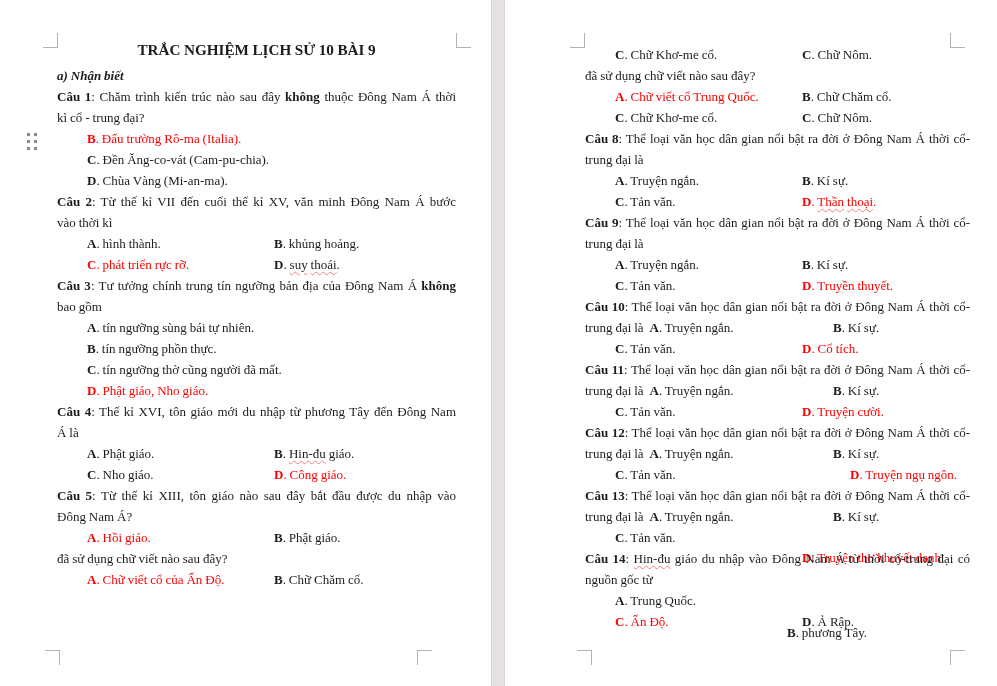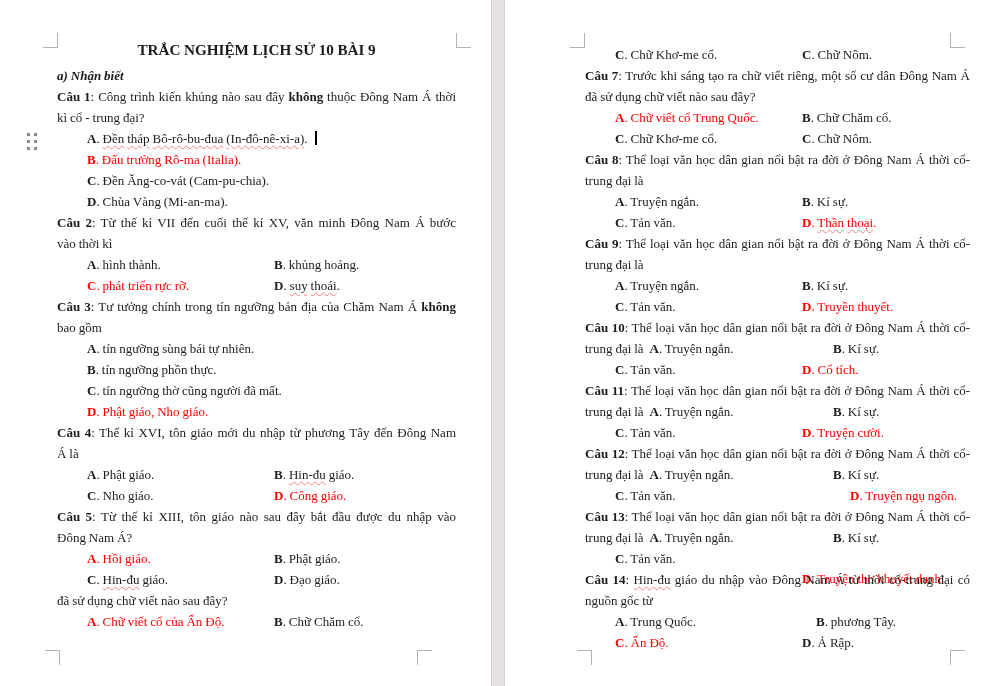--- a/index.html
+++ b/index.html
@@ -48,44 +48,42 @@
 <div class="canvas">
 
   <div class="page" id="page1">
     <div class="crop tl" style="left:43px;top:33px;"></div>
     <div class="crop tr" style="left:456px;top:33px;"></div>
     <div class="crop bl" style="left:45px;top:650px;"></div>
     <div class="crop br" style="left:417px;top:650px;"></div>
     <div class="content" id="content1">
         <div class="line title"><span class="b ">TRẮC NGHIỆM LỊCH SỬ 10 BÀI 9</span></div>
         <div class="line section"><span class="b i ">a) Nhận biết</span></div>
-        <div class="line q"><span class="b ">Câu 1</span><span class="">: Công trình kiến khủng nào sau đây </span><span class="b ">không</span><span class=""> thuộc Đông Nam Á thời</span></div>
+        <div class="line q"><span class="b ">Câu 1</span><span class="">: Chăm trình kiến trúc nào sau đây </span><span class="b ">không</span><span class=""> thuộc Đông Nam Á thời</span></div>
         <div class="line cont"><span class="">kì cổ - trung đại?</span></div>
-        <div class="line optline"><span class="b ">A</span><span class="">. </span><span class="sq ">Đền</span><span class=""> </span><span class="sq ">tháp</span><span class=""> </span><span class="sq ">Bô-rô-bu-đua</span><span class=""> </span><span class="sq ">(In-đô-nê-xi-a)</span><span class="">.</span><span class="caret"></span></div>
         <div class="line optline"><span class="b red ">B</span><span class="red ">. Đấu trường Rô-ma (Italia).</span></div>
         <div class="line optline"><span class="b ">C</span><span class="">. Đền Ăng-co-vát (Cam-pu-chia).</span></div>
         <div class="line optline"><span class="b ">D</span><span class="">. Chùa Vàng (Mi-an-ma).</span></div>
         <div class="line q"><span class="b ">Câu 2</span><span class="">: Từ thế kỉ VII đến cuối thế kỉ XV, văn minh Đông Nam Á bước</span></div>
         <div class="line cont"><span class="">vào thời kì</span></div>
         <div class="line optrow"><span class="col1"><span class="b ">A</span><span class="">. hình thành.</span></span><span class="col2" style="left: 217px;"><span class="b ">B</span><span class="">. khủng hoảng.</span></span></div>
         <div class="line optrow"><span class="col1"><span class="b red ">C</span><span class="red ">. phát triển rực rỡ.</span></span><span class="col2" style="left: 217px;"><span class="b ">D</span><span class="">. </span><span class="sq ">suy</span><span class=""> </span><span class="sq ">thoái</span><span class="">.</span></span></div>
-        <div class="line q"><span class="b ">Câu 3</span><span class="">: Tư tưởng chính trong tín ngưỡng bản địa của Chăm Nam Á </span><span class="b ">không</span></div>
+        <div class="line q"><span class="b ">Câu 3</span><span class="">: Tư tưởng chính trung tín ngưỡng bản địa của Đông Nam Á </span><span class="b ">không</span></div>
         <div class="line cont"><span class="">bao gồm</span></div>
         <div class="line optline"><span class="b ">A</span><span class="">. tín ngưỡng sùng bái tự nhiên.</span></div>
         <div class="line optline"><span class="b ">B</span><span class="">. tín ngưỡng phồn thực.</span></div>
         <div class="line optline"><span class="b ">C</span><span class="">. tín ngưỡng thờ cũng người đã mất.</span></div>
         <div class="line optline"><span class="b red ">D</span><span class="red ">. Phật giáo, Nho giáo.</span></div>
         <div class="line q"><span class="b ">Câu 4</span><span class="">: Thế kỉ XVI, tôn giáo mới du nhập từ phương Tây đến Đông Nam</span></div>
         <div class="line cont"><span class="">Á là</span></div>
         <div class="line optrow"><span class="col1"><span class="b ">A</span><span class="">. Phật giáo.</span></span><span class="col2" style="left: 217px;"><span class="b ">B</span><span class="">. </span><span class="sq ">Hin-đu</span><span class=""> giáo.</span></span></div>
         <div class="line optrow"><span class="col1"><span class="b ">C</span><span class="">. Nho giáo.</span></span><span class="col2" style="left: 217px;"><span class="b red ">D</span><span class="red ">. Công giáo.</span></span></div>
         <div class="line q"><span class="b ">Câu 5</span><span class="">: Từ thế kỉ XIII, tôn giáo nào sau đây bắt đầu được du nhập vào</span></div>
         <div class="line cont"><span class="">Đông Nam Á?</span></div>
         <div class="line optrow"><span class="col1"><span class="b red ">A</span><span class="red ">. Hồi giáo.</span></span><span class="col2" style="left: 217px;"><span class="b ">B</span><span class="">. Phật giáo.</span></span></div>
-        <div class="line optrow"><span class="col1"><span class="b ">C</span><span class="">. </span><span class="sq ">Hin-đu</span><span class=""> giáo.</span></span><span class="col2" style="left: 217px;"><span class="b ">D</span><span class="">. Đạo giáo.</span></span></div>
         <div class="line cont"><span class="">đã sử dụng chữ viết nào sau đây?</span></div>
         <div class="line optrow"><span class="col1"><span class="b red ">A</span><span class="red ">. Chữ viết cổ của Ấn Độ.</span></span><span class="col2" style="left: 217px;"><span class="b ">B</span><span class="">. Chữ Chăm cổ.</span></span></div>
       </div>
     <div class="drag-handle">
       <span class="dot"></span>
         <span class="dot"></span>
         <span class="dot"></span>
         <span class="dot"></span>
         <span class="dot"></span>
         <span class="dot"></span>
@@ -94,21 +92,20 @@
 
   <div class="page-gap"></div>
 
   <div class="page" id="page2">
     <div class="crop tl" style="left:65px;top:33px;"></div>
     <div class="crop tr" style="left:445px;top:33px;"></div>
     <div class="crop bl" style="left:72px;top:650px;"></div>
     <div class="crop br" style="left:445px;top:650px;"></div>
     <div class="content" id="content2">
         <div class="line optrow"><span class="col1"><span class="b ">C</span><span class="">. Chữ Khơ-me cổ.</span></span><span class="col2" style="left: 217px;"><span class="b ">C</span><span class="">. Chữ Nôm.</span></span></div>
-        <div class="line q"><span class="b ">Câu 7</span><span class="">: Trước khi sáng tạo ra chữ viết riêng, một số cư dân Đông Nam Á</span></div>
         <div class="line cont"><span class="">đã sử dụng chữ viết nào sau đây?</span></div>
         <div class="line optrow"><span class="col1"><span class="b red ">A</span><span class="red ">. Chữ viết cổ Trung Quốc.</span></span><span class="col2" style="left: 217px;"><span class="b ">B</span><span class="">. Chữ Chăm cổ.</span></span></div>
         <div class="line optrow"><span class="col1"><span class="b ">C</span><span class="">. Chữ Khơ-me cổ.</span></span><span class="col2" style="left: 217px;"><span class="b ">C</span><span class="">. Chữ Nôm.</span></span></div>
         <div class="line q"><span class="b ">Câu 8</span><span class="">: Thể loại văn học dân gian nổi bật ra đời ở Đông Nam Á thời cổ-</span></div>
         <div class="line cont"><span class="">trung đại là</span></div>
         <div class="line optrow"><span class="col1"><span class="b ">A</span><span class="">. Truyện ngắn.</span></span><span class="col2" style="left: 217px;"><span class="b ">B</span><span class="">. Kí sự.</span></span></div>
         <div class="line optrow"><span class="col1"><span class="b ">C</span><span class="">. Tản văn.</span></span><span class="col2" style="left: 217px;"><span class="b red ">D</span><span class="red ">. </span><span class="red sq ">Thần</span><span class="red "> </span><span class="red sq ">thoại</span><span class="red ">.</span></span></div>
         <div class="line q"><span class="b ">Câu 9</span><span class="">: Thể loại văn học dân gian nổi bật ra đời ở Đông Nam Á thời cổ-</span></div>
         <div class="line cont"><span class="">trung đại là</span></div>
         <div class="line optrow"><span class="col1"><span class="b ">A</span><span class="">. Truyện ngắn.</span></span><span class="col2" style="left: 217px;"><span class="b ">B</span><span class="">. Kí sự.</span></span></div>
@@ -120,18 +117,18 @@
         <div class="line optrow inline"><span class="col1"><span class="">trung đại là&nbsp; </span><span class="b ">A</span><span class="">. Truyện ngắn.</span></span><span class="col2" style="left: 248px;"><span class="b ">B</span><span class="">. Kí sự.</span></span></div>
         <div class="line optrow"><span class="col1"><span class="b ">C</span><span class="">. Tản văn.</span></span><span class="col2" style="left: 217px;"><span class="b red ">D</span><span class="red ">. Truyện cười.</span></span></div>
         <div class="line q"><span class="b ">Câu 12</span><span class="">: Thể loại văn học dân gian nổi bật ra đời ở Đông Nam Á thời cổ-</span></div>
         <div class="line optrow inline"><span class="col1"><span class="">trung đại là&nbsp; </span><span class="b ">A</span><span class="">. Truyện ngắn.</span></span><span class="col2" style="left: 248px;"><span class="b ">B</span><span class="">. Kí sự.</span></span></div>
         <div class="line optrow"><span class="col1"><span class="b ">C</span><span class="">. Tản văn.</span></span><span class="col2" style="left: 217px; margin-left: 48px;"><span class="b red ">D</span><span class="red ">. Truyện ngụ ngôn.</span></span></div>
         <div class="line q"><span class="b ">Câu 13</span><span class="">: Thể loại văn học dân gian nổi bật ra đời ở Đông Nam Á thời cổ-</span></div>
         <div class="line optrow inline"><span class="col1"><span class="">trung đại là&nbsp; </span><span class="b ">A</span><span class="">. Truyện ngắn.</span></span><span class="col2" style="left: 248px;"><span class="b ">B</span><span class="">. Kí sự.</span></span></div>
         <div class="line optrow"><span class="col1"><span class="b ">C</span><span class="">. Tản văn.</span></span><span class="col2" style="left: 217px; margin-top: 20px;"><span class="b red ">D</span><span class="red ">. Truyện thơ khuyết danh.</span></span></div>
         <div class="line q"><span class="b ">Câu 14</span><span class="">: </span><span class="sq ">Hin-đu</span><span class=""> giáo du nhập vào Đông Nam Á từ thời cổ-trung đại có</span></div>
         <div class="line cont"><span class="">nguồn gốc từ</span></div>
-        <div class="line optrow"><span class="col1"><span class="b ">A</span><span class="">. Trung Quốc.</span></span><span class="col2" style="left: 231px;"><span class="b ">B</span><span class="">. phương Tây.</span></span></div>
+        <div class="line optrow"><span class="col1"><span class="b ">A</span><span class="">. Trung Quốc.</span></span><span class="col2" style="left: 202px; margin-top: 32px;"><span class="b ">B</span><span class="">. phương Tây.</span></span></div>
         <div class="line optrow"><span class="col1"><span class="b red ">C</span><span class="red ">. Ấn Độ.</span></span><span class="col2" style="left: 217px;"><span class="b ">D</span><span class="">. Ả Rập.</span></span></div>
       </div>
   </div>
 
 </div>
 
 </body></html>

